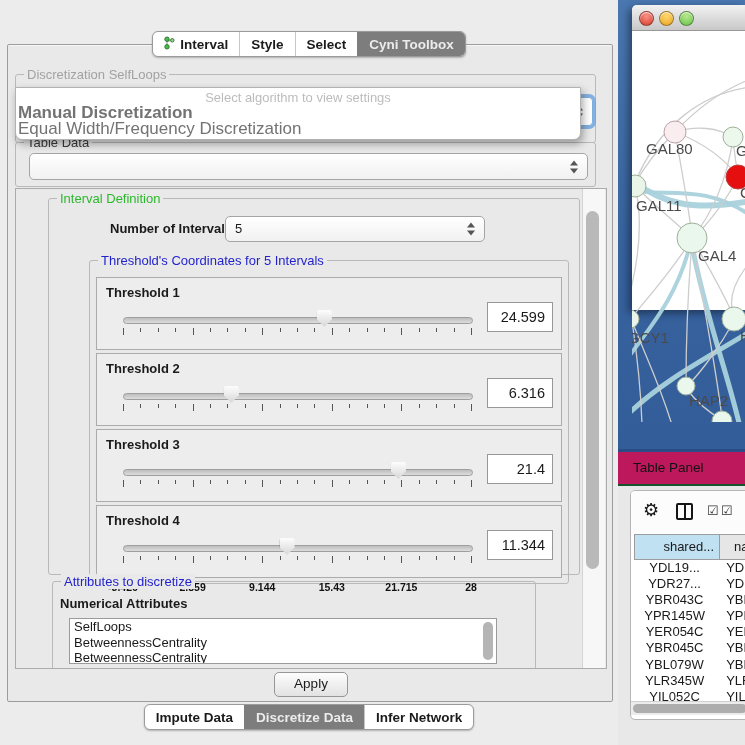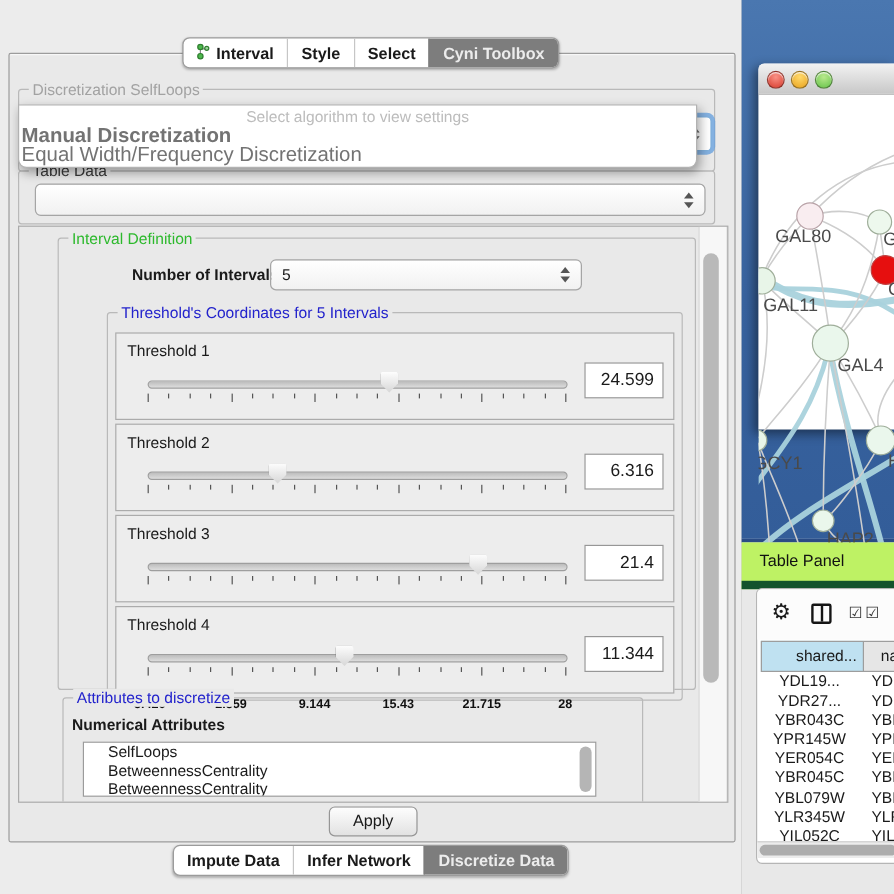--- a/index.html
+++ b/index.html
@@ -49,53 +49,53 @@
   .scrollpane{position:absolute;left:7px;top:143px;width:590px;height:479px;border:1px solid #ababab;background:#e9e9e9;overflow:hidden;}
   .vscroll{position:absolute;left:566px;top:0;width:22px;height:479px;background:#f7f7f7;border-left:1px solid #d4d4d4;}
   .vscroll .thumb-v{position:absolute;left:3px;top:22px;width:13px;height:358px;background:#b9b9b9;border-radius:7px;}
 
   .interval-group{left:32px;top:9px;width:530px;height:375px;}
   .num-label{position:absolute;left:61px;top:22px;font-weight:bold;font-size:13px;}
   .num-combo{left:176px;top:17px;width:258px;height:24px;}
 
   .thr-group{left:40px;top:61px;width:478px;height:322px;}
   .thr-panel{position:absolute;left:6px;width:464px;height:71px;background:#ededed;border:1px solid #ababab;}
-  .thr-label{position:absolute;left:9px;top:7px;font-weight:normal;font-size:13px;}
+  .thr-label{position:absolute;left:9px;top:7px;font-weight:bold;font-size:13px;}
   .slider{position:absolute;left:26px;top:34px;width:348px;height:34px;}
   .track{position:absolute;left:0;top:5px;width:348px;height:5px;border:1px solid #9e9e9e;border-radius:4px;background:linear-gradient(#bdbdbd,#dddddd);}
   .thumb{position:absolute;top:-2px;width:15px;height:17px;margin-left:-7px;background:linear-gradient(#fdfdfd,#d7d7d7);clip-path:polygon(8% 0,92% 0,100% 12%,100% 55%,50% 100%,0 55%,0 12%);filter:drop-shadow(0 0 1px #777) drop-shadow(0 1px 1px rgba(0,0,0,.25));}
   .ticks{position:absolute;left:0;top:16px;width:348px;height:8px;}
   .tick{position:absolute;top:0;width:1px;background:#555;}
   .tick.minor{height:4px;}
   .tick.major{height:7px;}
   .tick-label{position:absolute;top:25px;transform:translateX(-50%);font-size:10.5px;font-weight:bold;color:#111;white-space:nowrap;}
   .valuebox{position:absolute;right:8px;top:24px;width:57px;height:28px;background:#fff;border:1px solid #979797;font-size:14.5px;line-height:28px;text-align:right;padding-right:7px;}
 
   .attr-group{left:36px;top:392px;width:482px;height:92px;}
   .attr-title{position:absolute;left:7px;top:14px;font-weight:bold;font-size:13px;}
   .attr-list{position:absolute;left:16px;top:36px;width:426px;height:44px;background:#fff;border:1px solid #9b9b9b;overflow:hidden;}
-  .attr-item{height:15.5px;line-height:15.5px;padding-left:20px;font-size:13px;white-space:nowrap;}
+  .attr-item{height:15.5px;line-height:15.5px;padding-left:4px;font-size:13px;white-space:nowrap;}
   .attr-list .thumb-v2{position:absolute;right:3px;top:3px;width:10px;height:38px;background:#b5b5b5;border-radius:5px;}
 
   .apply-btn{position:absolute;left:266px;top:627px;width:72px;height:23px;background:linear-gradient(#fdfdfd,#e2e2e2);border:1px solid #969696;border-radius:5px;text-align:center;line-height:22px;font-size:13.5px;}
 
   .bottom-tabbar-wrap{position:absolute;left:0;top:704px;width:618px;display:flex;justify-content:center;}
 
   
   .desktop-right{position:absolute;left:618px;top:0;width:127px;height:745px;background:#e8e8e8;}
   .blue-region{position:absolute;left:0;top:0;width:127px;height:449px;background:linear-gradient(180deg,#4a77b0,#38639f 55%,#335d99);border-bottom:3px solid #2a4c85;}
-  .net-window{position:absolute;left:632px;top:5px;width:113px;height:305px;background:#fff;border-radius:5px 0 0 0;box-shadow:-3px 3px 9px rgba(0,0,0,.45);margin-top:48px;}
+  .net-window{position:absolute;left:632px;top:5px;width:113px;height:305px;background:#fff;border-radius:5px 0 0 0;box-shadow:-3px 3px 9px rgba(0,0,0,.45);}
   .net-titlebar{position:absolute;left:0;top:0;width:100%;height:25px;background:linear-gradient(#f2f2f2,#c8c8c8);border-bottom:1px solid #989898;border-radius:5px 0 0 0;}
   .light{position:absolute;top:6px;width:13px;height:13px;border-radius:50%;border:1px solid rgba(0,0,0,.35);box-shadow:inset 0 1px 1px rgba(255,255,255,.85);}
   .light.red{left:7px;background:radial-gradient(circle at 50% 32%,#fa9286,#d63a2c);}
   .light.yellow{left:27px;background:radial-gradient(circle at 50% 32%,#ffd96b,#e8a21d);}
   .light.green{left:47px;background:radial-gradient(circle at 50% 32%,#b9e98d,#63c247);}
   .net-canvas{position:absolute;left:0;top:26px;width:113px;height:391px;overflow:hidden;}
 
-  .table-panel-header{position:absolute;left:618px;top:452px;width:127px;height:32px;background:#bef264;border-bottom:7px solid #14532d;}
+  .table-panel-header{position:absolute;left:618px;top:452px;width:127px;height:32px;background:#be185d;border-bottom:2px solid #14532d;}
   .tph-title{position:absolute;left:15px;top:0;line-height:32px;font-size:13.5px;color:#111;}
   .table-container{position:absolute;left:630px;top:490px;width:122px;height:228px;background:#fff;border:1px solid #b5b5b5;border-radius:5px 0 0 5px;overflow:hidden;}
   .tp-toolbar{position:absolute;left:0;top:0;width:100%;height:42px;background:#fcfcfc;}
   .gear-ic{position:absolute;left:12px;top:8px;font-size:18px;color:#1a1a1a;}
   .split-ic{position:absolute;left:45px;top:12px;width:13px;height:13px;border:2px solid #151515;border-radius:2px;}
   .split-ic:after{content:'';position:absolute;left:50%;top:0;bottom:0;width:2px;background:#151515;transform:translateX(-50%);}
   .chk-ic{position:absolute;top:13px;font-size:13px;color:#333;line-height:14px;}
   .chk1{left:76px;} .chk2{left:90px;}
   .tp-head{position:absolute;left:3px;top:43px;height:26px;display:flex;}
   .tp-col{box-sizing:border-box;border:1px solid #9d9d9d;font-size:13px;line-height:24px;}
@@ -356,25 +356,25 @@
             <span>Cyni Toolbox</span>
           </div>
         </div>
     </div>
 
     <div class="bottom-tabbar-wrap">
       <div class="tabbar" id="bottom-tabbar">
           <div class="tab">
             <span>Impute Data</span>
           </div>
+          <div class="tab selected">
+            <span>Discretize Data</span>
+          </div>
           <div class="tab">
             <span>Infer Network</span>
-          </div>
-          <div class="tab selected">
-            <span>Discretize Data</span>
           </div>
         </div>
     </div>
   </div>
 
   <div class="desktop-right">
     <div class="blue-region"></div>
   </div>
 
   <div class="net-window">

